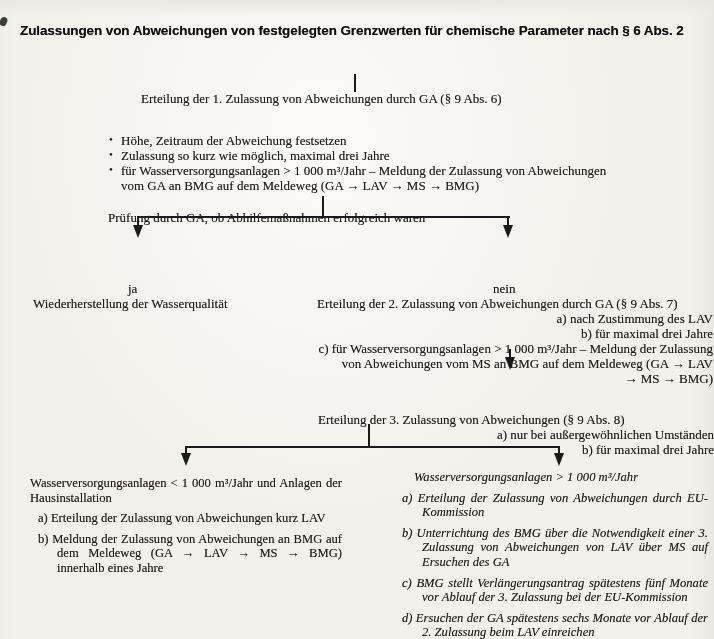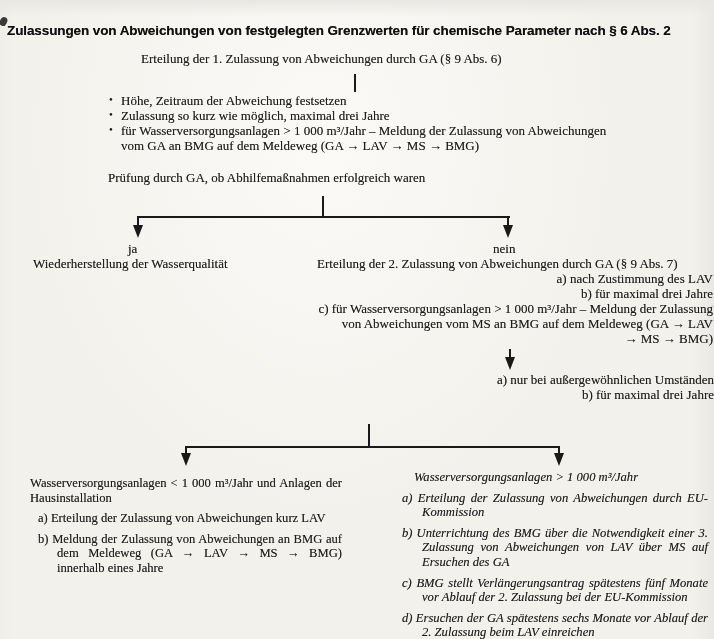--- a/index.html
+++ b/index.html
@@ -9,21 +9,21 @@
     font-family:"Liberation Serif", serif; color:#1e1e1e;
     background:
       linear-gradient(#e9e7e2, rgba(233,231,226,0) 16px),
       linear-gradient(to left, #eae8e3, rgba(234,232,227,0) 22px),
       linear-gradient(to right, #efeee9, rgba(239,238,233,0) 14px),
       radial-gradient(ellipse at 45% 22%, #fbfaf7 0%, rgba(251,250,247,0) 55%),
       #f2f1ec;
   }
   .t { position:absolute; white-space:nowrap; }
   .blk { position:absolute; }
-  .body-text { font-size:13px; line-height:15px; text-shadow:0 0 0.6px rgba(25,25,25,0.5); }
+  .body-text { font-size:13px; line-height:15px; text-shadow:0 0 0.6px rgba(25,25,25,0.5);margin-top:40px; }
   .small-text { font-size:12.6px; line-height:14.6px; text-shadow:0 0 0.6px rgba(25,25,25,0.5); }
   .title {
     font-family:"Liberation Sans", sans-serif; font-weight:bold; font-size:13.5px;
     letter-spacing:-0.1px; color:#101010; text-shadow:0 0 0.5px rgba(0,0,0,0.6);
   }
   .line { position:absolute; background:#1a1a1a; }
   .arrowhead {
     position:absolute; width:0; height:0;
     border-left:5px solid transparent; border-right:5px solid transparent;
     border-top:13px solid #1a1a1a;
@@ -36,21 +36,21 @@
   .justify { text-align:justify;margin-top:6px; }
   .speck { position:absolute; background:#3a3a38; border-radius:45%; }
 </style>
 </head>
 <body>
 
 <div class="page">
 
   <div class="speck" style="left:0px; top:17px; width:7px; height:9px; transform:rotate(25deg);"></div>
 
-  <div class="t title" style="left:7px; top:23px; max-width:704px;">Zulassungen von Abweichungen von festgelegten Grenzwerten für chemische Parameter nach § 6  Abs. 2</div>
+  <div class="t title" style="left:20px; top:23px; max-width:704px;">Zulassungen von Abweichungen von festgelegten Grenzwerten für chemische Parameter nach § 6  Abs. 2</div>
 
   <div class="t body-text" style="left:141px; top:51px;">Erteilung der 1. Zulassung von Abweichungen durch GA (§ 9 Abs. 6)</div>
 
   <div class="line" style="left:354px; top:74px; width:2px; height:18px;"></div>
 
   <div class="blk body-text" style="left:108px; top:93px; width:512px;">
     <div class="bullet-row">
       <span class="dot">•</span>
       <span>Höhe, Zeitraum der Abweichung festsetzen</span>
     </div>
@@ -81,20 +81,21 @@
     <div>Erteilung der 2. Zulassung von Abweichungen durch GA (§ 9 Abs. 7)</div>
     <div class="hang">a) nach Zustimmung des LAV</div>
     <div class="hang">b) für maximal drei Jahre</div>
     <div class="hang">c) für Wasserversorgungsanlagen &gt; 1 000 m³/Jahr – Meldung der Zulassung von Abweichungen vom MS an BMG auf dem Meldeweg (GA → LAV → MS → BMG)</div>
   </div>
 
   <div class="line" style="left:509px; top:349px; width:2px; height:10px;"></div>
   <div class="arrowhead" style="left:505px; top:357px;"></div>
 
   <div class="blk body-text" style="left:318px; top:372px; width:396px;">
+    <div>Erteilung der 3. Zulassung von Abweichungen (§ 9 Abs. 8)</div>
     <div class="hang">a) nur bei außergewöhnlichen Umständen</div>
     <div class="hang">b) für maximal drei Jahre</div>
   </div>
 
   <div class="line" style="left:368px; top:424px; width:2px; height:24px;"></div>
   <div class="line" style="left:185px; top:446px; width:375px; height:2px;"></div>
   <div class="line" style="left:185px; top:448px; width:2px; height:6px;"></div>
   <div class="arrowhead" style="left:181px; top:453px;"></div>
   <div class="line" style="left:558px; top:448px; width:2px; height:6px;"></div>
   <div class="arrowhead" style="left:554px; top:453px;"></div>
@@ -102,17 +103,17 @@
   <div class="blk small-text" style="left:30px; top:470px; width:312px;">
     <div class="justify">Wasserversorgungsanlagen &lt; 1 000 m³/Jahr und Anlagen der Hausinstallation</div>
     <div class="hang-b justify">a) Erteilung der Zulassung von Abweichungen kurz LAV</div>
     <div class="hang-b justify">b) Meldung der Zulassung von Abweichungen an BMG auf dem Meldeweg (GA → LAV → MS → BMG) innerhalb eines Jahre</div>
   </div>
 
   <div class="blk small-text" style="left:402px; top:470px; width:306px;font-style:italic;">
     <div style="margin-left:12px;">Wasserversorgungsanlagen &gt; 1 000 m³/Jahr</div>
     <div class="hang-c justify">a) Erteilung der Zulassung von Abweichungen durch EU-Kommission</div>
     <div class="hang-c justify">b) Unterrichtung des BMG über die Notwendigkeit einer 3. Zulassung von Abweichungen von LAV über MS auf Ersuchen des GA</div>
-    <div class="hang-c justify">c) BMG stellt Verlängerungsantrag spätestens fünf Monate vor Ablauf der 2. Zulassung bei der EU-Kommission</div>
+    <div class="hang-c justify">c) BMG stellt Verlängerungsantrag spätestens fünf Monate vor Ablauf der 3. Zulassung bei der EU-Kommission</div>
     <div class="hang-c justify">d) Ersuchen der GA spätestens sechs Monate vor Ablauf der 2. Zulassung beim LAV einreichen</div>
   </div>
 
 </div>
 
 </body></html>

